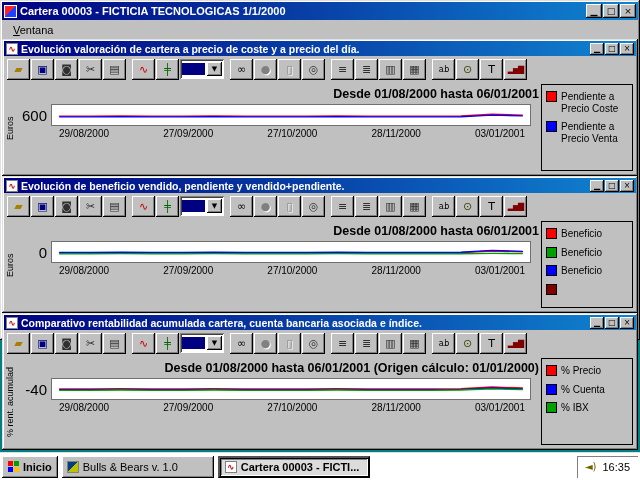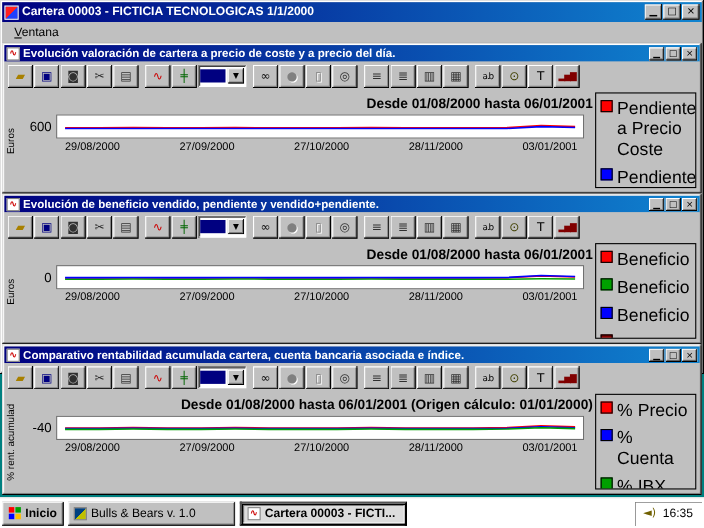--- a/index.html
+++ b/index.html
@@ -46,29 +46,29 @@
   .combo-fill{flex:1;height:12px}
   .combo-arrow{width:15px;height:14px;margin-left:2px;font-size:7px;display:grid;place-items:center;
     font-family:"DejaVu Sans",sans-serif}
 
   .cbody{height:92px;display:flex;align-items:stretch;background:#c0c0c0}
   .ylab{width:15px;writing-mode:vertical-rl;transform:rotate(180deg);font-size:9px;
     text-align:center;padding:2px 1px;white-space:nowrap;overflow:hidden}
   .plotcol{flex:1;display:flex;flex-direction:column;min-width:0}
   .ptitle{text-align:right;font-weight:bold;font-size:12.5px;padding:5px 0 3px 0;white-space:nowrap;overflow:hidden}
   .strip{height:22px;display:flex;align-items:stretch;padding-right:8px}
-  .ytick{width:32px;font-size:12px;text-align:right;padding-right:4px;align-self:center}
+  .ytick{width:32px;font-size:15px;text-align:right;padding-right:4px;align-self:center}
   svg.plot{flex:1;height:100%;background:#fff;border:1px solid #707070}
   .xticks{display:flex;justify-content:space-between;padding:2px 14px 0 40px;font-size:10px;white-space:nowrap}
 
   .legend{width:92px;margin:2px 3px 3px 2px;border:1px solid #000;background:#c0c0c0;
     overflow:hidden;padding:3px 2px}
   .leg-row{display:flex;gap:4px;margin:3px 1px 7px 2px;align-items:flex-start}
   .leg-swatch{width:11px;height:11px;border:1px solid #000;flex:0 0 auto}
-  .leg-label{font-size:16px;line-height:1.15}
+  .leg-label{font-size:10px;line-height:1.15}
 
   .taskbar{position:absolute;left:0;bottom:0;width:640px;height:28px;background:#ffffff;
     box-shadow:inset 0 1px 0 #dfdfdf,inset 0 2px 0 #fff;display:flex;align-items:center;gap:4px;padding:3px 2px 2px 2px}
   .start{height:22px;display:flex;align-items:center;gap:4px;padding:0 6px;font-weight:bold;font-size:11px}
   .winlogo{display:inline-grid;grid-template-columns:5px 5px;grid-template-rows:5px 5px;gap:1px}
   .winlogo span{display:block}
   .wl-r{background:#ff0000}.wl-g{background:#00a000}.wl-b{background:#0000ff}.wl-y{background:#ffbf00}
   .task{height:22px;width:152px;display:flex;align-items:center;gap:4px;padding:0 5px;font-size:11px;
     text-align:left;overflow:hidden;white-space:nowrap}
   .task .lbl{overflow:hidden;text-overflow:ellipsis}

